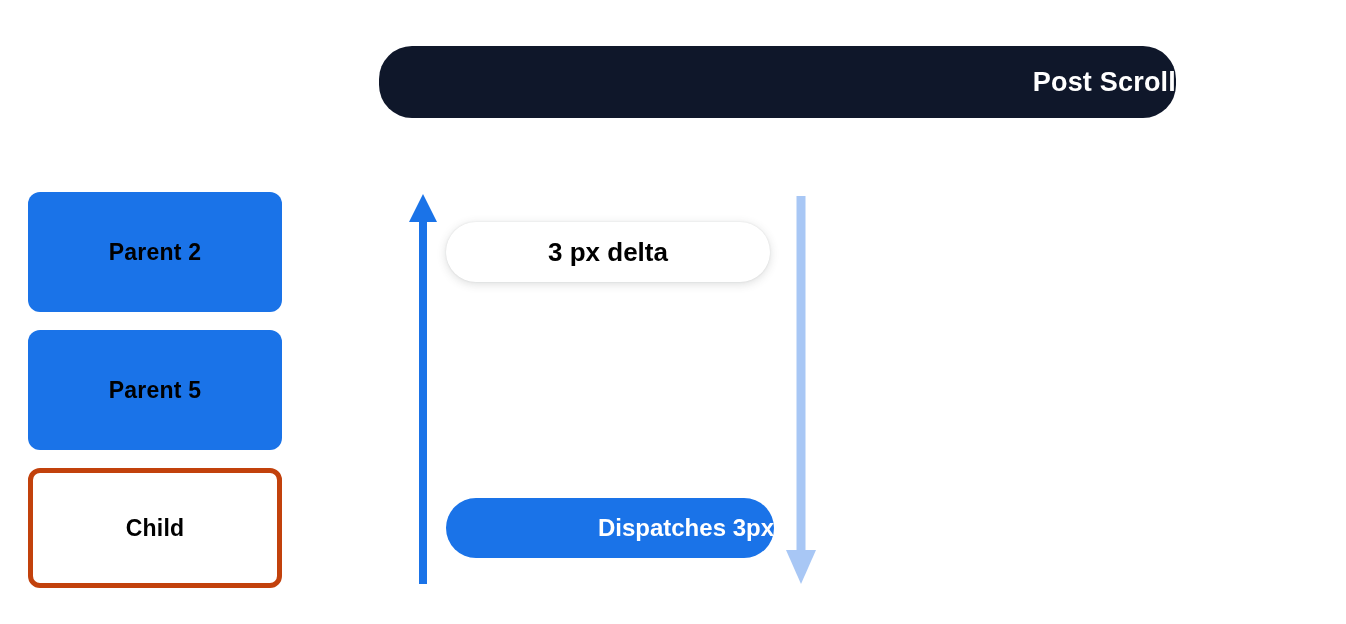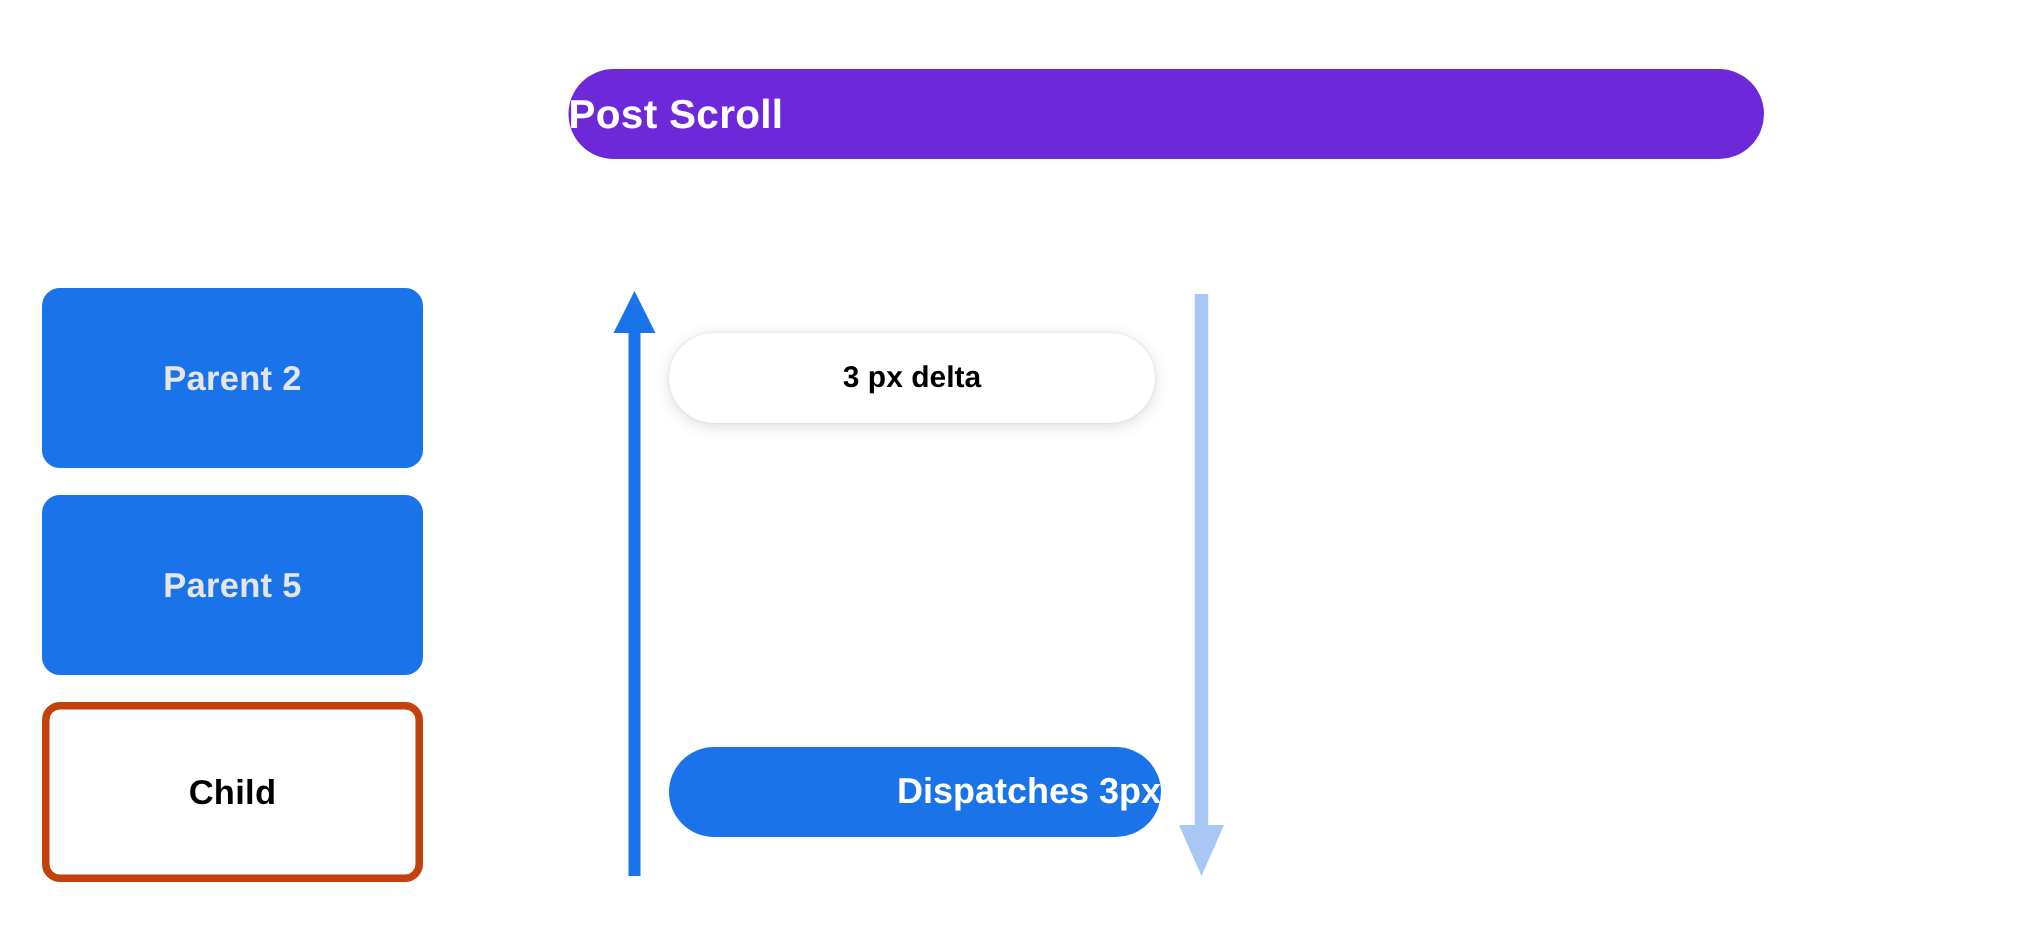--- a/index.html
+++ b/index.html
@@ -17,26 +17,26 @@
     background: #ffffff;
     overflow: hidden;
   }
 
   
   .title-pill {
     position: absolute;
     left: 379px;
     top: 46px;
     width: 797px;
-    height: 60px;
-    background: #6d28d9;
+    height: 72px;
+    background: #0f172a;
     border-radius: 33px;
     display: flex;
     align-items: center;
-    justify-content: flex-start;
+    justify-content: flex-end;
     color: #ffffff;
     font-size: 27px;
     font-weight: bold;
     letter-spacing: 0.2px;
   }
 
   
   .stack-box {
     position: absolute;
     left: 28px;
@@ -46,21 +46,21 @@
     display: flex;
     align-items: center;
     justify-content: center;
     font-size: 23px;
     font-weight: bold;
     letter-spacing: 0.2px;
     box-sizing: border-box;
   }
   .stack-box.filled {
     background: #1a73e8;
-    color: #e5e5e5;
+    color: #000000;
     border: 0;
   }
   .stack-box.outlined {
     background: #ffffff;
     color: #000000;
     border: 5px solid #c2410c;
   }
   #box-parent2 { top: 192px; }
   #box-parent1 { top: 330px; }
   #box-child   { top: 468px; }
@@ -79,21 +79,21 @@
     left: 446px;
     top: 222px;
     width: 324px;
     height: 60px;
     background: #ffffff;
     border-radius: 30px;
     display: flex;
     align-items: center;
     justify-content: center;
     color: #000000;
-    font-size: 20px;
+    font-size: 26px;
     font-weight: bold;
     box-shadow: 0 2px 10px rgba(60,64,67,0.18), 0 0 2px rgba(60,64,67,0.12);
   }
   .callout-blue {
     position: absolute;
     left: 446px;
     top: 498px;
     width: 328px;
     height: 60px;
     background: #1a73e8;

